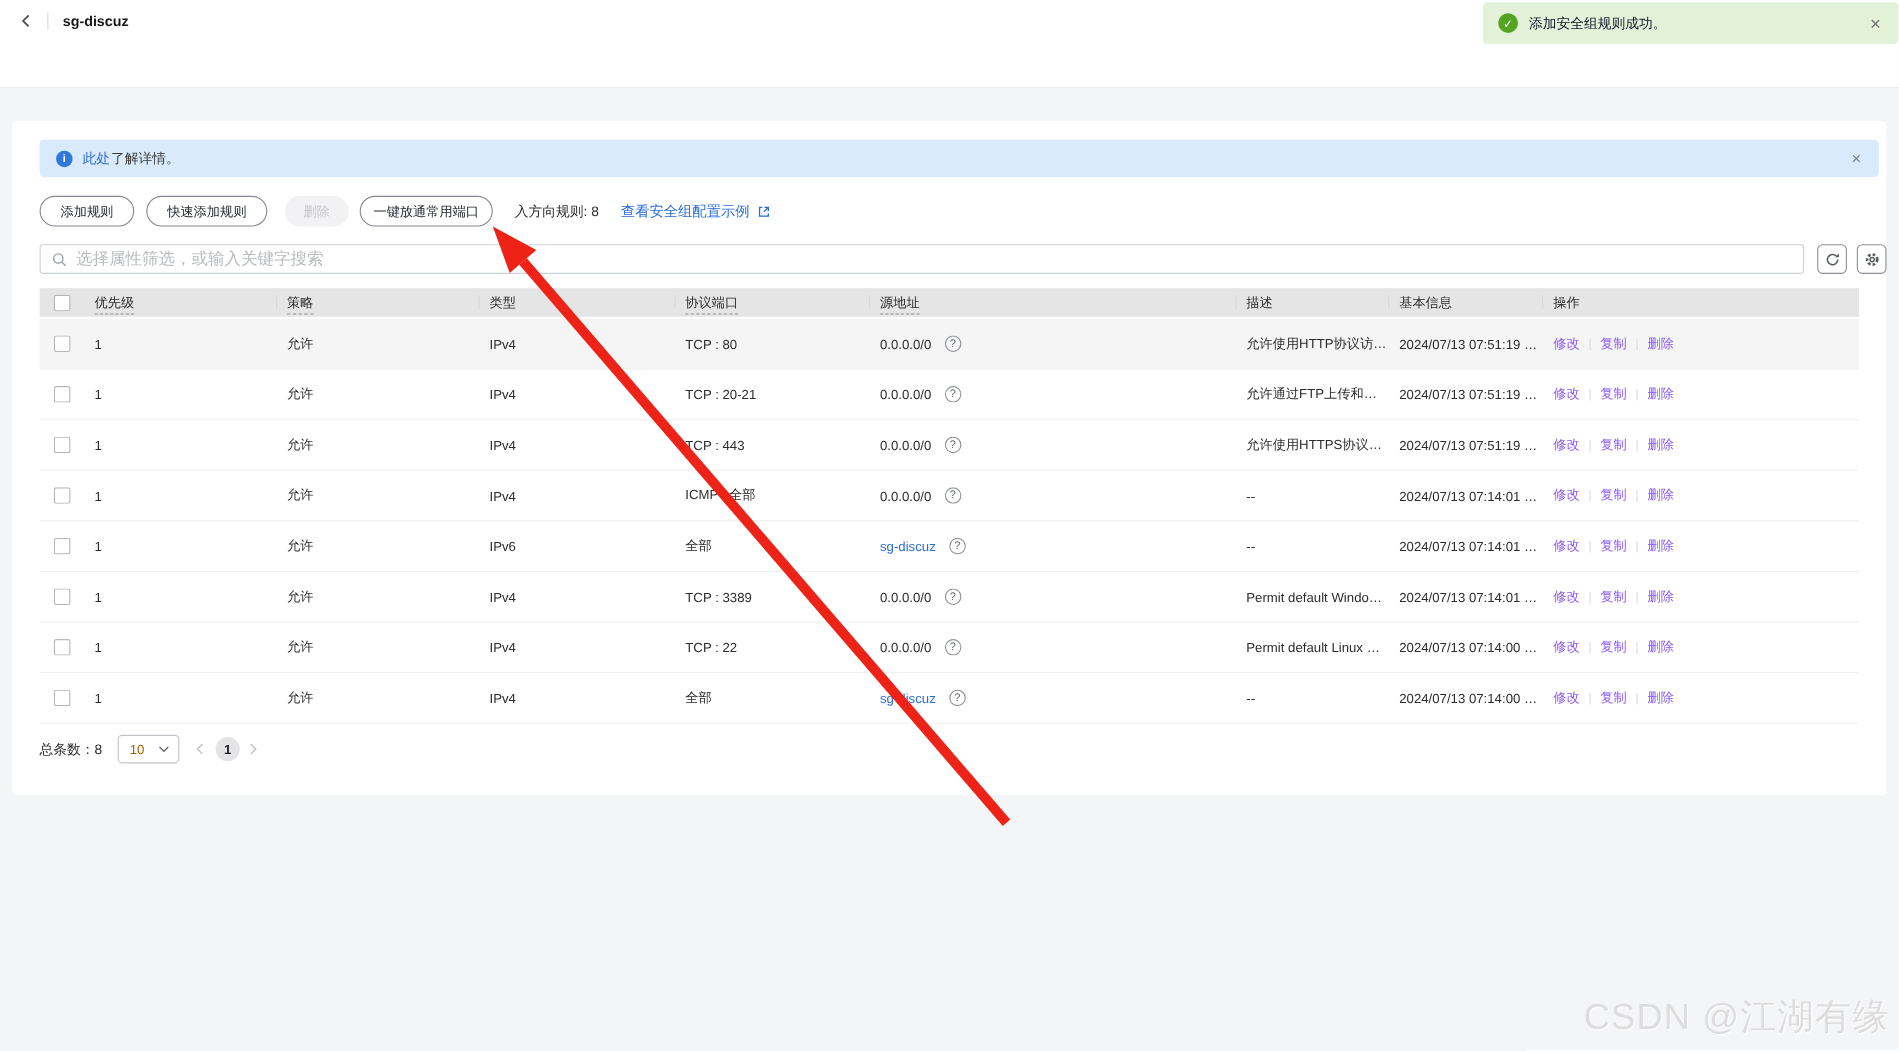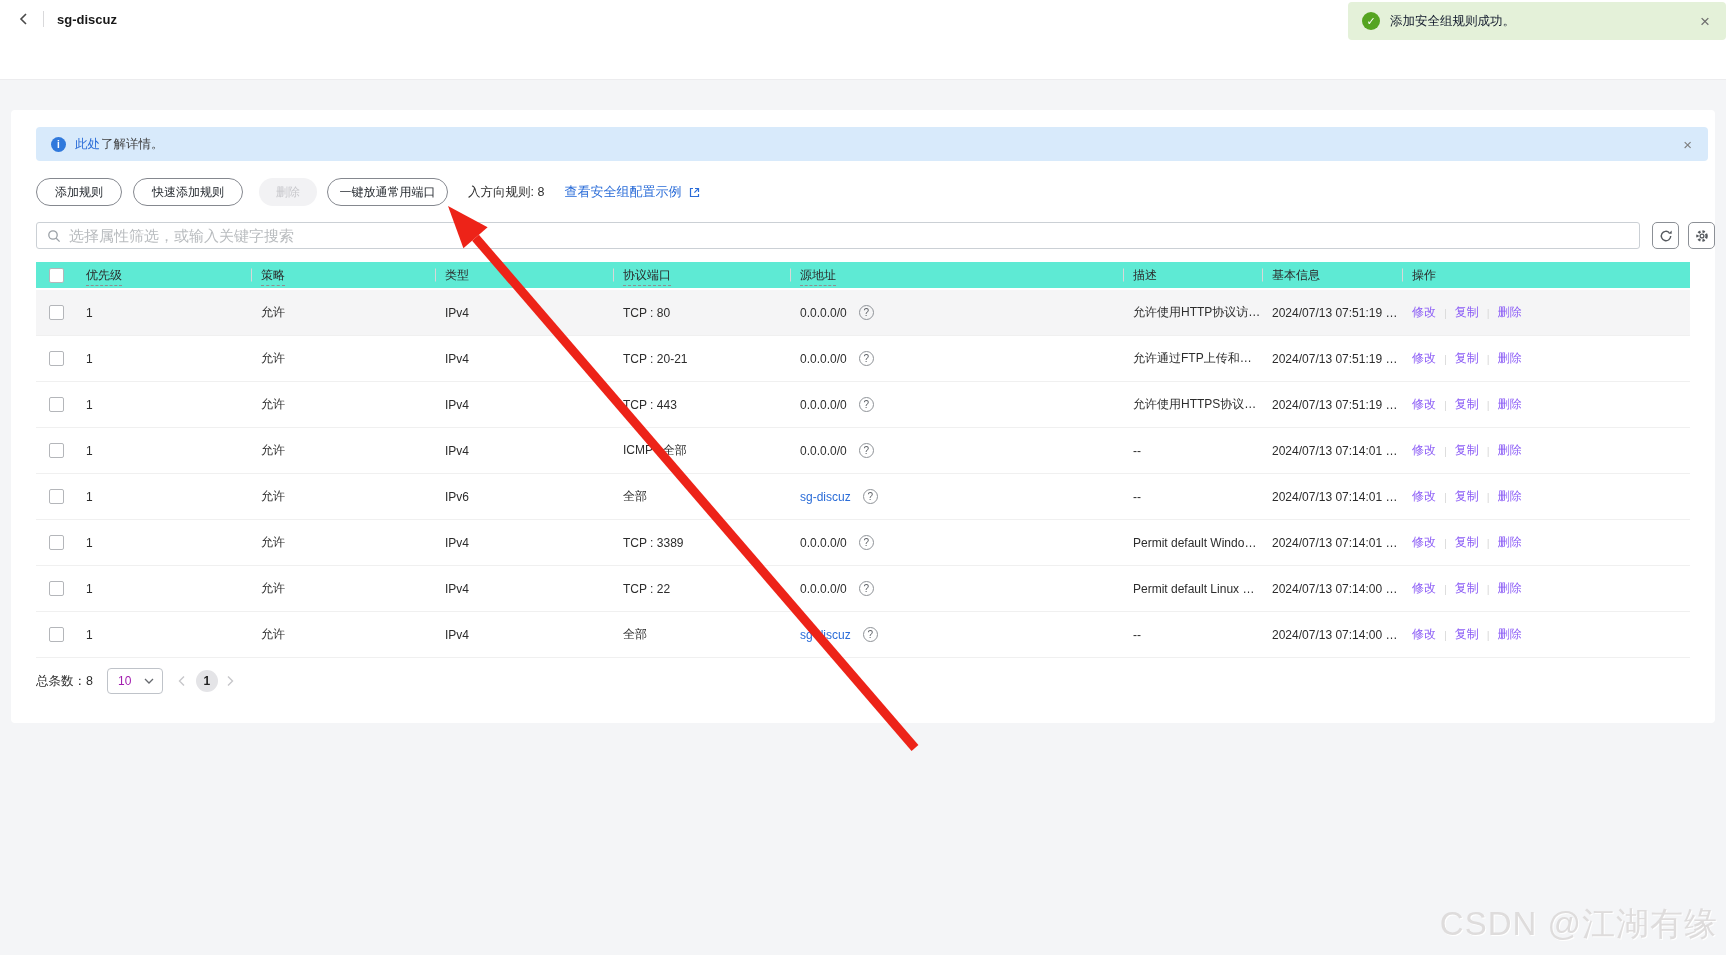--- a/index.html
+++ b/index.html
@@ -43,39 +43,39 @@
   
   .search { position:absolute; left:25px; top:112px; width:1604px; height:27px; border:1px solid #cbd0d5; border-radius:3px; display:flex; align-items:center; background:#fff; }
   .search svg { margin:0 8px 0 10px; flex:none; }
   .search input { border:none; outline:none; flex:1; font-size:15px; color:#701a75; background:transparent; font-family:inherit; }
   .search input::placeholder { color:#b9bcbf; }
   .iconbtn { position:absolute; top:112px; width:27px; height:27px; border:1px solid #8c9096; border-radius:5px; display:flex; align-items:center; justify-content:center; background:#fff; cursor:pointer; }
   .btn-refresh { left:1641px; }
   .btn-gear { left:1677px; }
   
   .grid9 { display:grid; grid-template-columns:40px 175px 184px 178px 177px 333px 139px 140px 288px; }
-  .table-head { position:absolute; left:25px; top:152px; width:1654px; height:26px; background:#5eead4; align-items:center; font-size:12px; color:#2b2b2b; font-weight:500; }
+  .table-head { position:absolute; left:25px; top:152px; width:1654px; height:26px; background:#e5e5e5; align-items:center; font-size:12px; color:#2b2b2b; font-weight:500; }
   .th { position:relative; padding-left:10px; white-space:nowrap; }
   .th:nth-child(n+3)::before { content:""; position:absolute; left:0; top:50%; transform:translateY(-50%); height:13px; border-left:1px solid #d8d8d8; }
   .th-label.sortable { border-bottom:1px dashed #8f8f8f; padding-bottom:3px; }
   .table-body { position:absolute; left:25px; top:180px; width:1654px; }
   .row { height:46px; align-items:center; border-bottom:1px solid #f0f0f0; font-size:12px; color:#2c2c2c; }
   .row.hl { background:#f5f5f6; }
   .cell { padding-left:10px; overflow:hidden; white-space:nowrap; text-overflow:ellipsis; }
   .c-check { display:flex; justify-content:center; padding-left:0; }
   .checkbox { width:15px; height:15px; border:1px solid #b4b6ba; border-radius:2px; background:#fff; cursor:pointer; display:inline-block; flex:none; }
   .c-src { display:flex; align-items:center; }
   .help { display:inline-flex; width:15px; height:15px; border:1px solid #8f9398; border-radius:50%; color:#5f6368; font-size:10px; align-items:center; justify-content:center; margin-left:12px; flex:none; cursor:pointer; }
   .link { color:#2a6cd8; cursor:pointer; }
   .c-act { display:flex; align-items:center; }
   .alink { color:#8b5cf6; cursor:pointer; text-decoration:none; font-size:12px; }
   .asep { color:#d9d9d9; margin:0 8px; font-size:11px; }
   
   .pagination { position:absolute; left:25px; top:558px; display:flex; align-items:center; font-size:12.5px; color:#2e2e2e; }
-  .psize { margin-left:14px; width:56px; height:26px; border:1px solid #bfc3c9; border-radius:4px; display:flex; align-items:center; justify-content:space-between; padding:0 8px 0 10px; cursor:pointer; font-size:12px; color:#a21caf;text-align:right; }
+  .psize { margin-left:14px; width:56px; height:26px; border:1px solid #bfc3c9; border-radius:4px; display:flex; align-items:center; justify-content:space-between; padding:0 8px 0 10px; cursor:pointer; font-size:12px; color:#a16207;text-align:right; }
   .pchev { margin-left:14px; display:flex; align-items:center; cursor:default; }
   .pcur { width:22px; height:22px; border-radius:50%; background:#e4e4e7; display:flex; align-items:center; justify-content:center; font-weight:bold; font-size:12px; color:#222; margin:0 8px 0 10px; cursor:default; }
   
   .arrow-svg { position:absolute; left:0; top:0; z-index:50; pointer-events:none; }
   .watermark { position:absolute; right:8px; bottom:8px; font-size:33px; color:#dedcdc; letter-spacing:1px; text-shadow:1px 1px 0 #ffffff; z-index:5; }
 </style>
 </head>
 <body>
 
 <div class="topbar">

